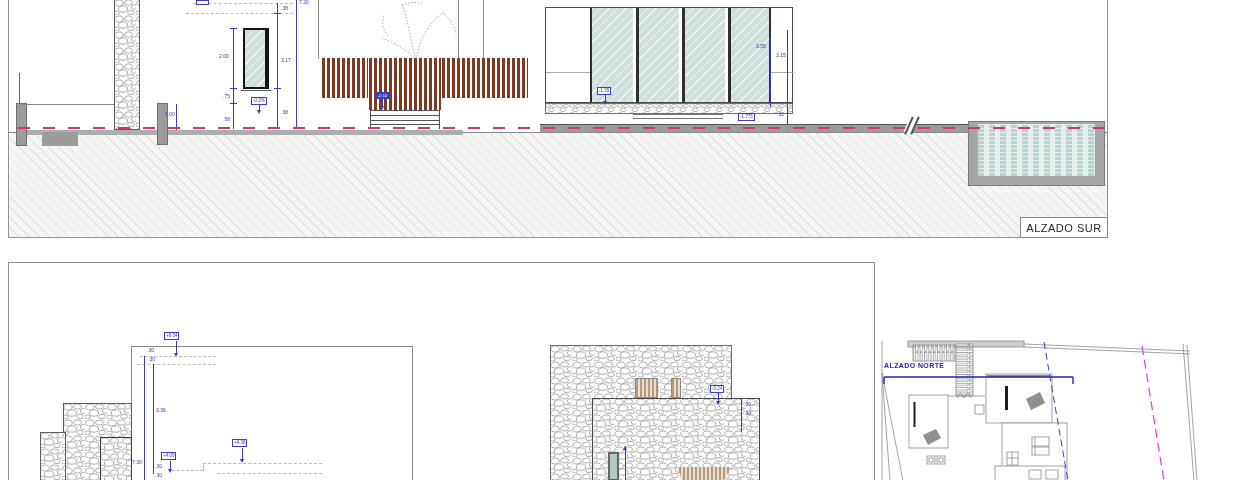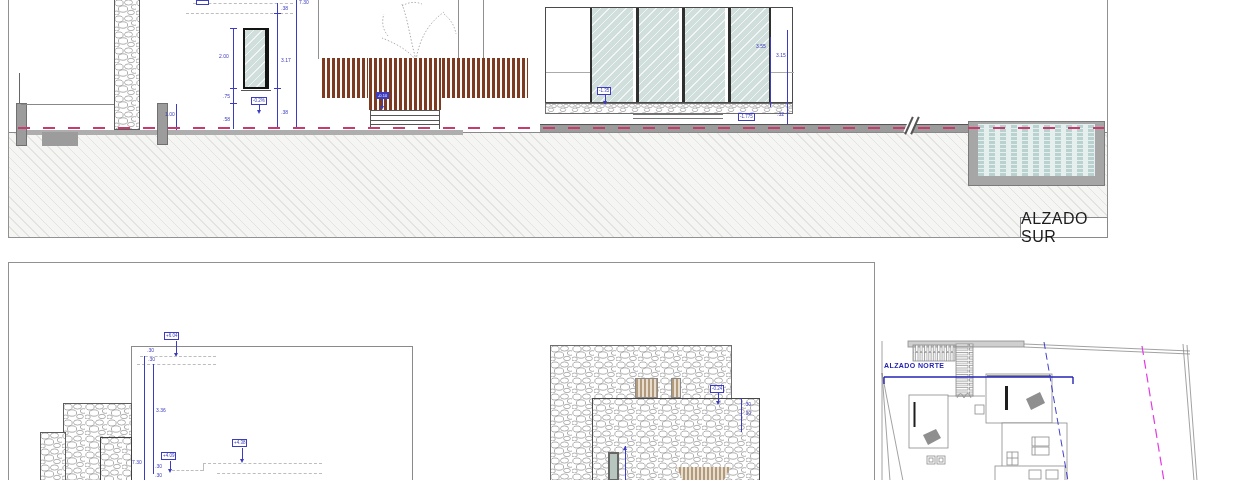--- a/index.html
+++ b/index.html
@@ -16,21 +16,21 @@
 .dash{border-top:1px dashed #bdbdbd;height:0}
 .arrdn{width:0;height:0;border-left:2.5px solid transparent;border-right:2.5px solid transparent;border-top:4px solid #3c3cc0}
 .arrup{width:0;height:0;border-left:2.5px solid transparent;border-right:2.5px solid transparent;border-bottom:4px solid #3c3cc0}
 .slats{background:repeating-linear-gradient(90deg,#7d3a20 0 3px,#fcfcfc 3px 5px)}
 .slatsTan{background:repeating-linear-gradient(90deg,#b29a7d 0 2px,#e9decd 2px 4px)}
 .glass{background-color:#d0dedc;background-image:repeating-linear-gradient(135deg,rgba(255,255,255,.7) 0 1px,transparent 1px 6px)}
 .ground{background-color:#f5f5f3;background-image:repeating-linear-gradient(45deg,#e3e3e0 0 1px,transparent 1px 7px)}
 .steps{background:repeating-linear-gradient(180deg,#555 0 1px,transparent 1px 4.8px);border-left:1px solid #555;border-right:1px solid #555}
 .reddash{background:repeating-linear-gradient(90deg,#c93a6e 0 12px,transparent 12px 25px)}
 .water{background-color:#e4efee;background-image:repeating-linear-gradient(0deg,transparent 0 3px,#e4efee 3px 4px),repeating-linear-gradient(90deg,#b9d2d0 0 6px,transparent 6px 11px)}
-.title-box{border:1px solid #8a8a8a;background:#fff;display:flex;align-items:center;justify-content:center;font-size:16px;letter-spacing:.5px;color:#1c1c1c}
+.title-box{border:1px solid #8a8a8a;background:#fff;display:flex;align-items:center;justify-content:center;font-size:11px;letter-spacing:.5px;color:#1c1c1c}
 .plan-label{color:#2424b4;font-size:7px;font-weight:bold;letter-spacing:.4px;white-space:nowrap}
 .gline{background:#909090}
 </style>
 </head>
 <body>
 
 <div id="stage">
 
   <svg width="0" height="0" style="position:absolute">
     <defs>

